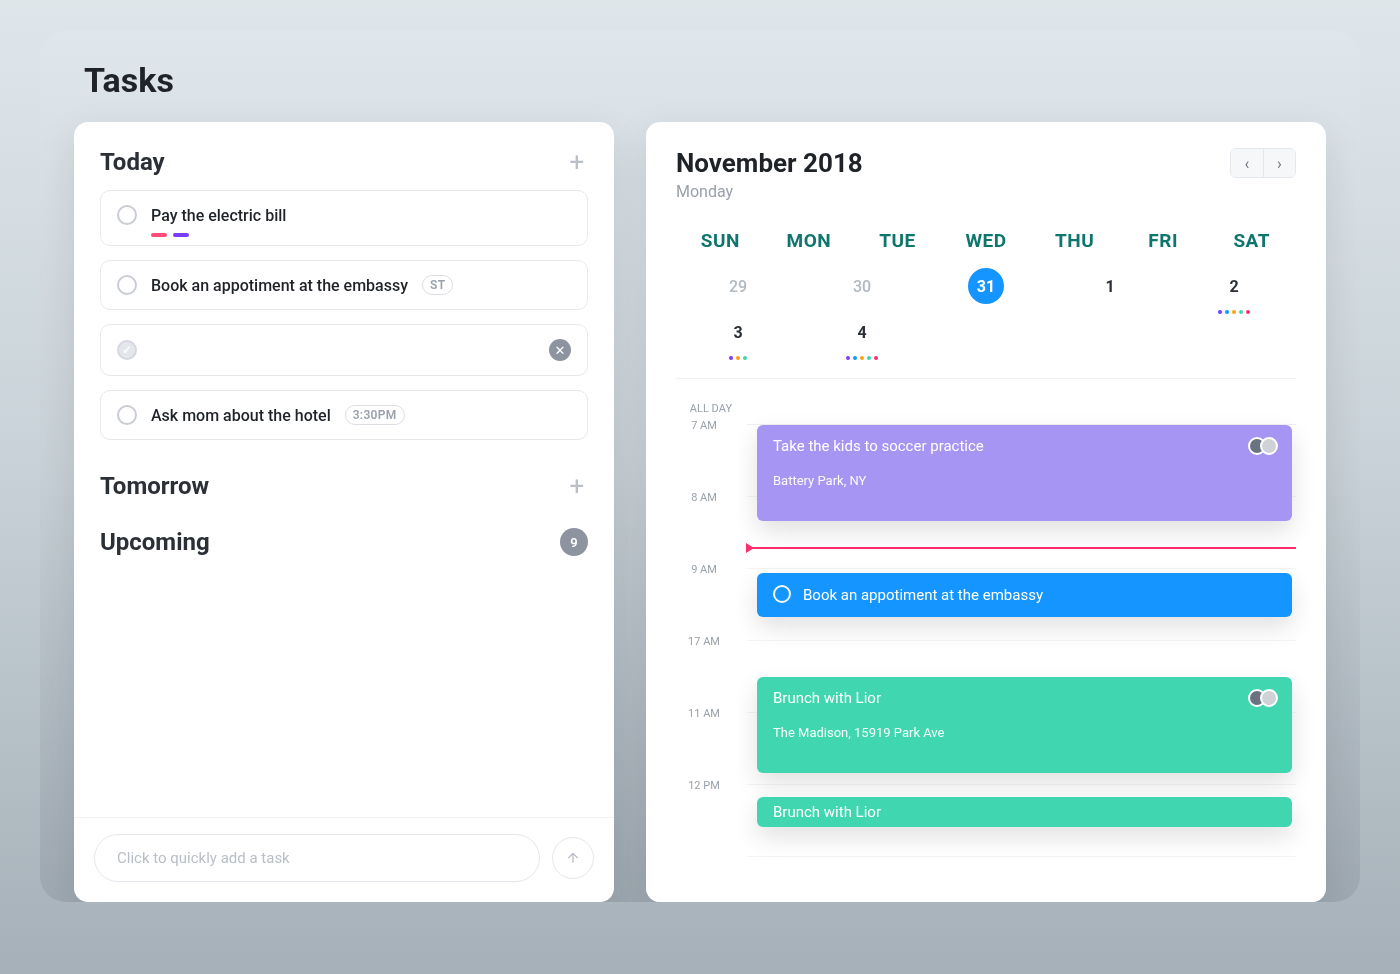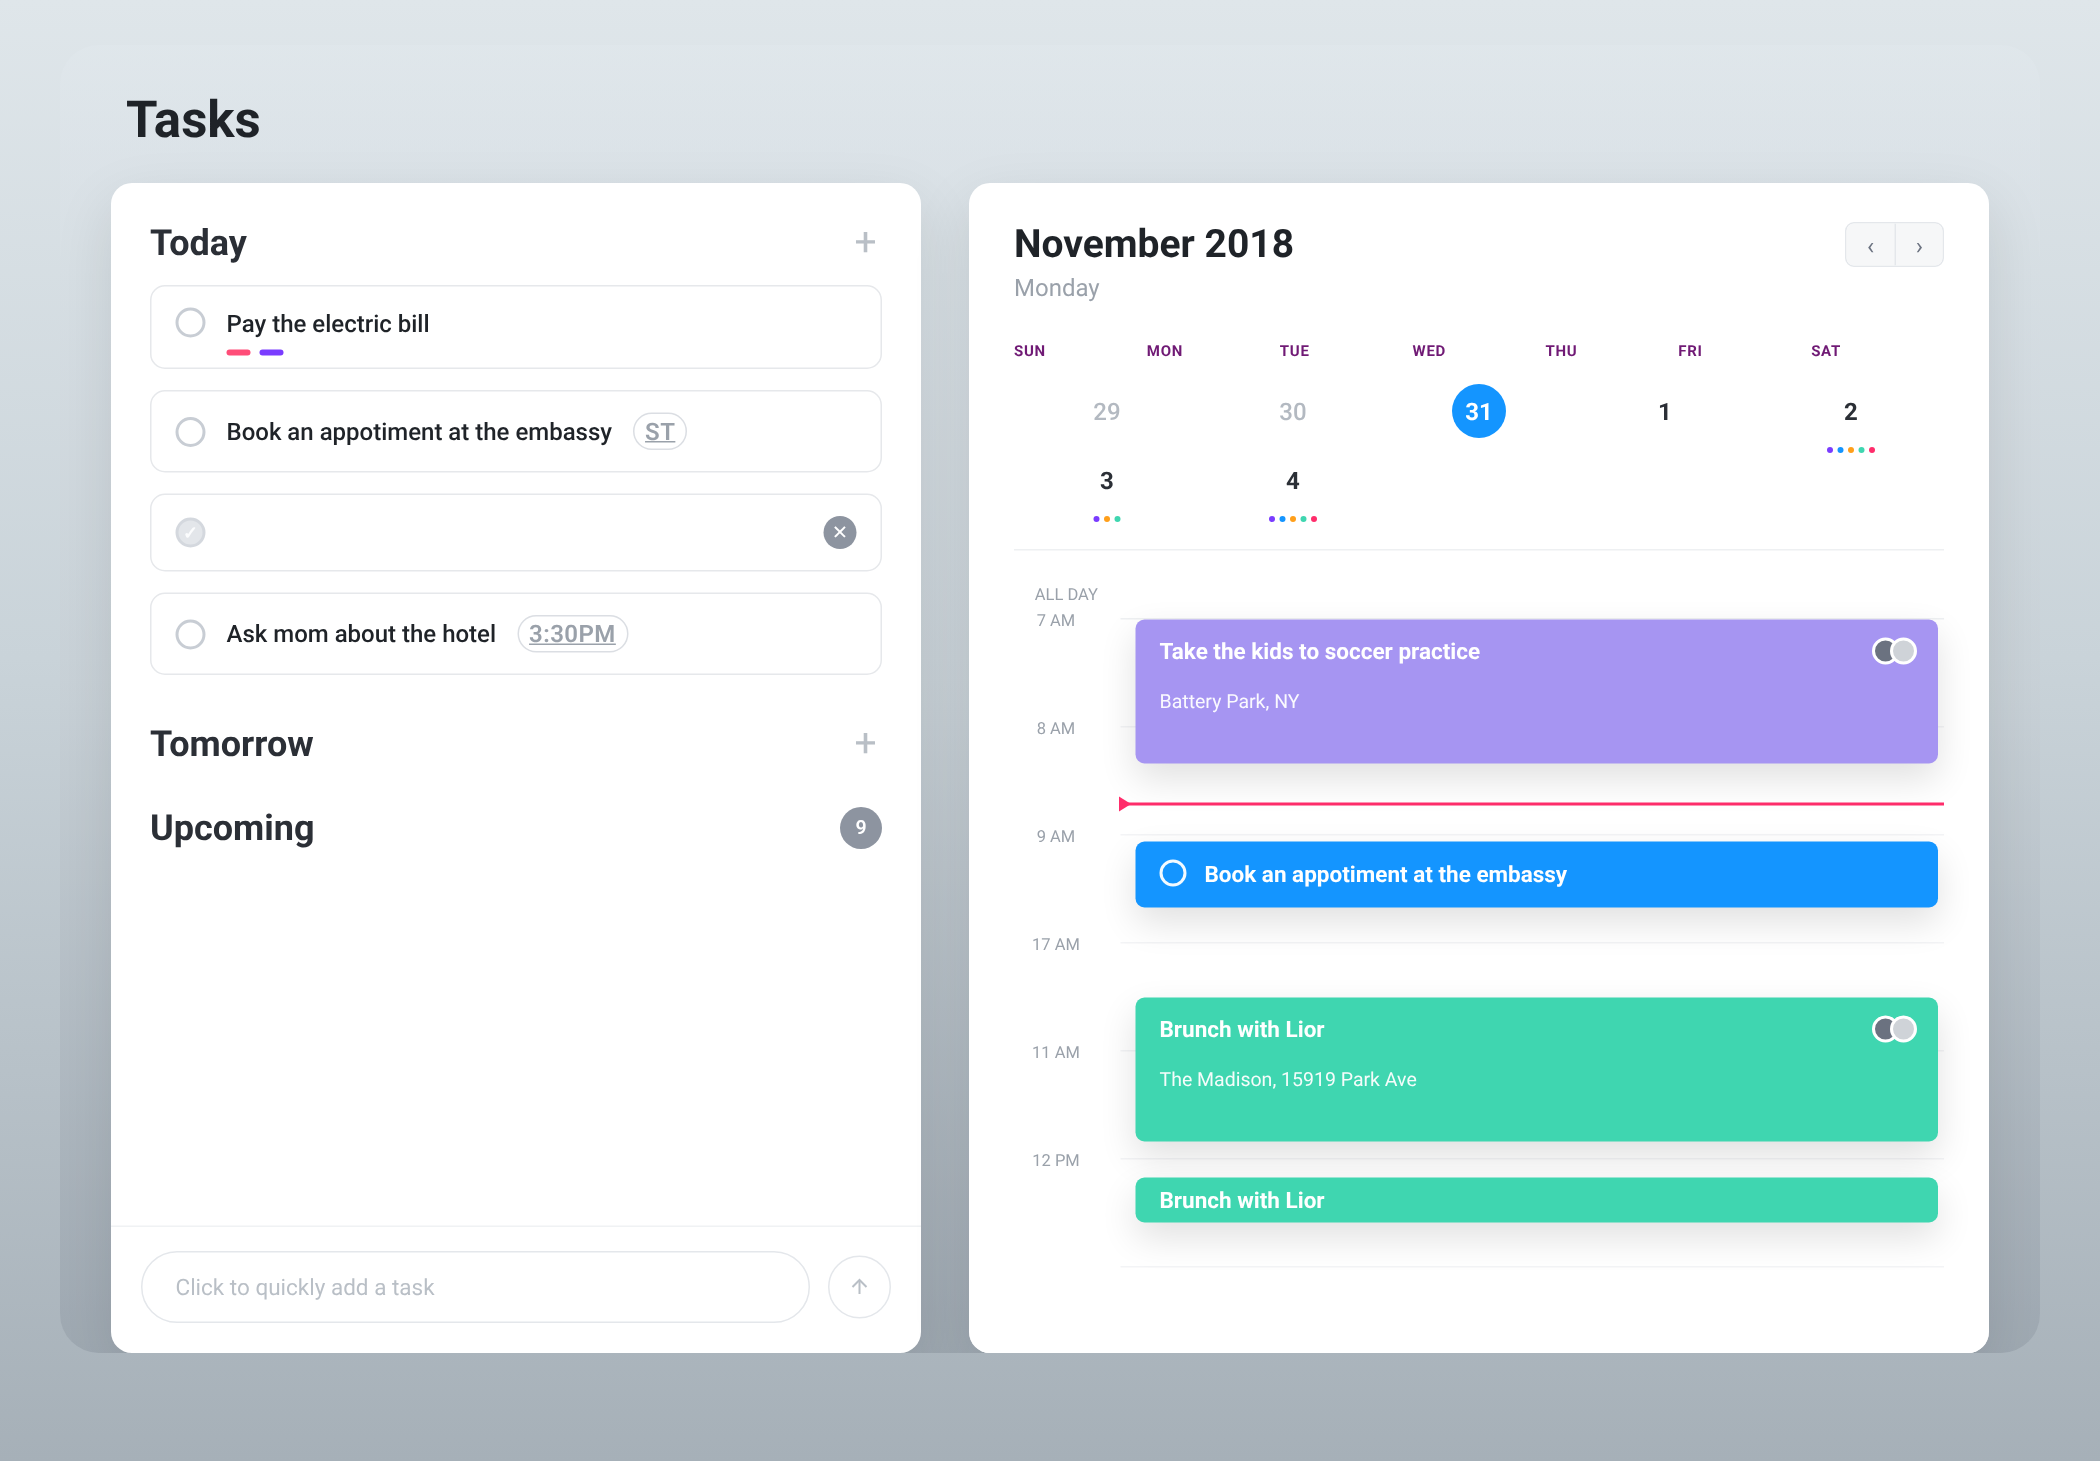--- a/index.html
+++ b/index.html
@@ -54,22 +54,22 @@
     width: 20px; height: 20px; border-radius: 50%; border: 2px solid #c8cdd4; flex:none;
     display:flex; align-items:center; justify-content:center; background:#fff;
   }
   .task-check.done { border-color: #d4d8de; background:#e3e6ea; }
   .task-check.done::after { content:"✓"; font-size: 12px; color:#fbfcfd; font-weight:700;}
   .task-title { font-size: 16px; color: #1f2328; font-weight: 500; }
   .task-title.done { color: #c0c5cc; text-decoration: line-through; text-decoration-color:#c0c5cc; flex:1;}
   .task-tags { position:absolute; left: 50px; bottom: 8px; display:flex; gap:6px; }
   .tag-dash { width: 16px; height: 4px; border-radius: 3px; }
   .pill {
-    font-size: 16px; font-weight:600; color:#9aa1aa; border:1px solid #dbdee3; border-radius: 999px;
-    padding: 2px 7px; letter-spacing:.3px;text-decoration:underline;
+    font-size: 12px; font-weight:600; color:#9aa1aa; border:1px solid #dbdee3; border-radius: 999px;
+    padding: 2px 7px; letter-spacing:.3px;
   }
   .task-clear {
     width: 22px; height: 22px; border-radius:50%; background:#8d94a0; color:#fff;
     display:flex; align-items:center; justify-content:center; font-size:13px; margin-left:auto;
     border:none; cursor:pointer; flex:none;
   }
   .section-gap-today { height: 14px; }
   .section-gap { height: 10px; }
   .quick-add-row {
     padding: 16px 20px 20px 20px; display:flex; gap: 12px; align-items:center; border-top: 1px solid #f0f2f4;
@@ -85,42 +85,42 @@
   }
   
   .cal-card { flex:1; padding: 26px 30px 0 30px; height: 780px; overflow:hidden; position:relative;}
   .cal-header { display:flex; align-items:flex-start; justify-content:space-between; }
   .cal-title { font-size: 26px; font-weight: 700; color:#1f2328; }
   .cal-sub { font-size: 16px; color:#9aa1aa; margin-top: 4px; }
   .cal-nav { display:flex; border:1px solid #e4e7eb; border-radius:6px; overflow:hidden; }
   .cal-nav button { width:32px; height:28px; background:#f6f7f8; border:none; color:#6b7280; font-size:16px; cursor:pointer; }
   .cal-nav button + button { border-left:1px solid #e4e7eb; }
   .week-row { display:grid; grid-template-columns: repeat(7, 1fr); margin-top: 28px; }
-  .dow { text-align:left; font-size:10px; font-weight:700; color:#701a75; letter-spacing:.5px; }
+  .dow { text-align:center; font-size:19px; font-weight:700; color:#0f766e; letter-spacing:.5px; }
   .date-row { display:grid; grid-template-columns: repeat(5, 1fr); margin-top: 16px; padding-bottom: 18px; border-bottom:1px solid #eef0f2;}
   .date-cell { display:flex; flex-direction:column; align-items:center; gap:6px; }
   .date-num { font-size:16px; font-weight:700; color:#2b2f36; width:36px; height:36px; border-radius:50%; display:flex; align-items:center; justify-content:center;}
   .date-num.muted { color:#b3b9c1; font-weight:500;}
   .date-num.selected { background:#1495ff; color:#fff; }
   .date-dots { display:flex; gap:3px; height:4px; }
   .date-dots span { width:4px; height:4px; border-radius:2px; }
   .timeline { margin-top: 12px; display:grid; grid-template-columns: 70px 1fr; position:relative;}
   .time-col { display:flex; flex-direction:column; }
   .time-label { height: 72px; font-size:11px; color:#9aa1aa; text-align:center; padding-right: 14px; position:relative; top:-6px;}
   .time-label.allday { height:34px; top:0; display:flex; align-items:center; justify-content:flex-end;}
   .events-col { position:relative; border-left: 1px solid transparent; }
   .allday-line { height: 34px; border-bottom:1px solid #eef0f2;}
   .hour-block { height:72px; border-bottom:1px solid #f3f4f6; }
   .now-line { position:absolute; left:0; right:0; height:0; border-top:2px solid #ff2d6b; }
   .now-line::before { content:""; position:absolute; left:-1px; top:-6px; border-left:8px solid #ff2d6b; border-top:5px solid transparent; border-bottom:5px solid transparent;}
   .event {
     position:absolute; left:10px; right:4px; border-radius:6px; color:#fff; padding:12px 16px;
     box-shadow: 0 10px 24px rgba(0,0,0,.12);
   }
-  .event .ev-title { font-size:15px; font-weight:700; }
+  .event .ev-title { font-size:15px; font-weight:400; }
   .event .ev-loc { font-size:13px; opacity:.95; margin-top: 18px; }
   .event.purple { background:#a695f2; }
   .event.blue   { background:#1495ff; }
   .event.teal   { background:#3fd6b0; }
   .event .ev-ring {
     width:18px; height:18px; border:2px solid rgba(255,255,255,.95); border-radius:50%;
     display:inline-block; vertical-align:middle; margin-right:12px; position:relative; top:-1px;
   }
   .avatars { position:absolute; right:14px; top:12px; display:flex; }
   .avatars span { width:18px; height:18px; border-radius:50%; border:2px solid #fff; margin-left:-6px; display:block;}

